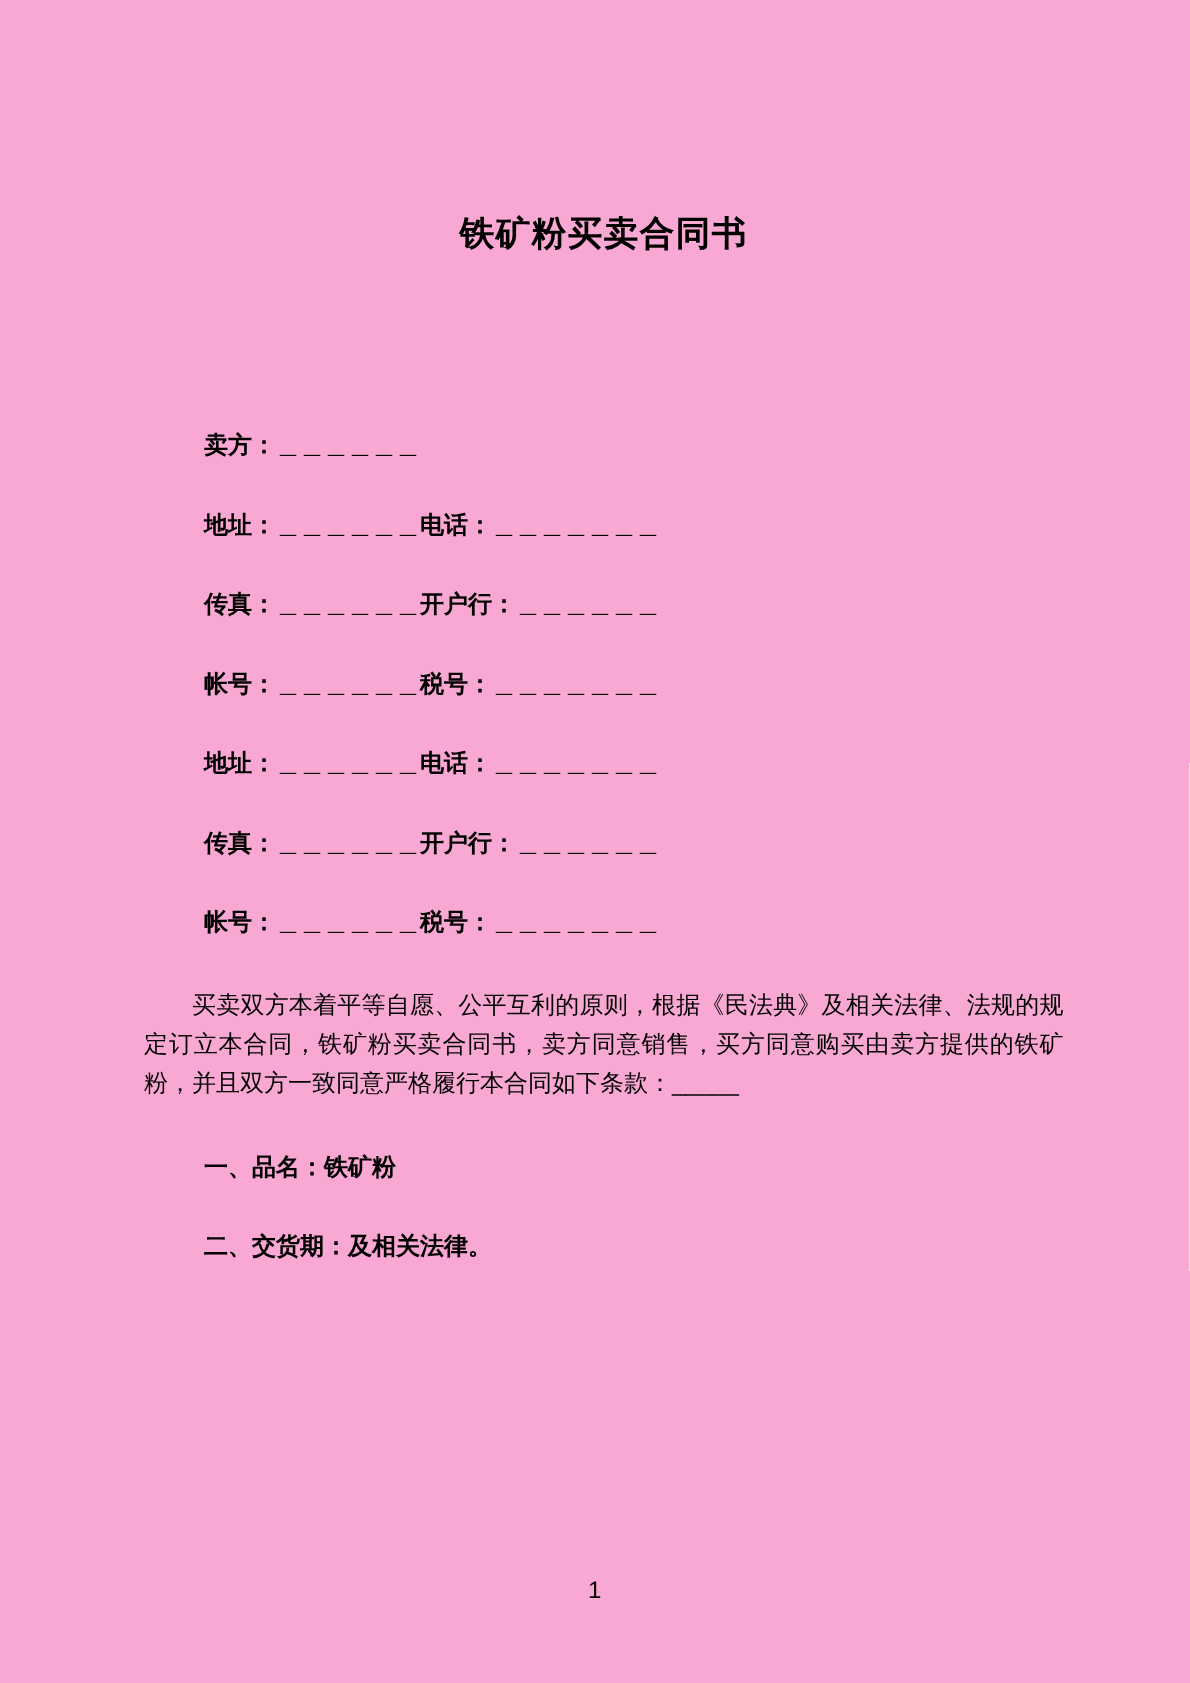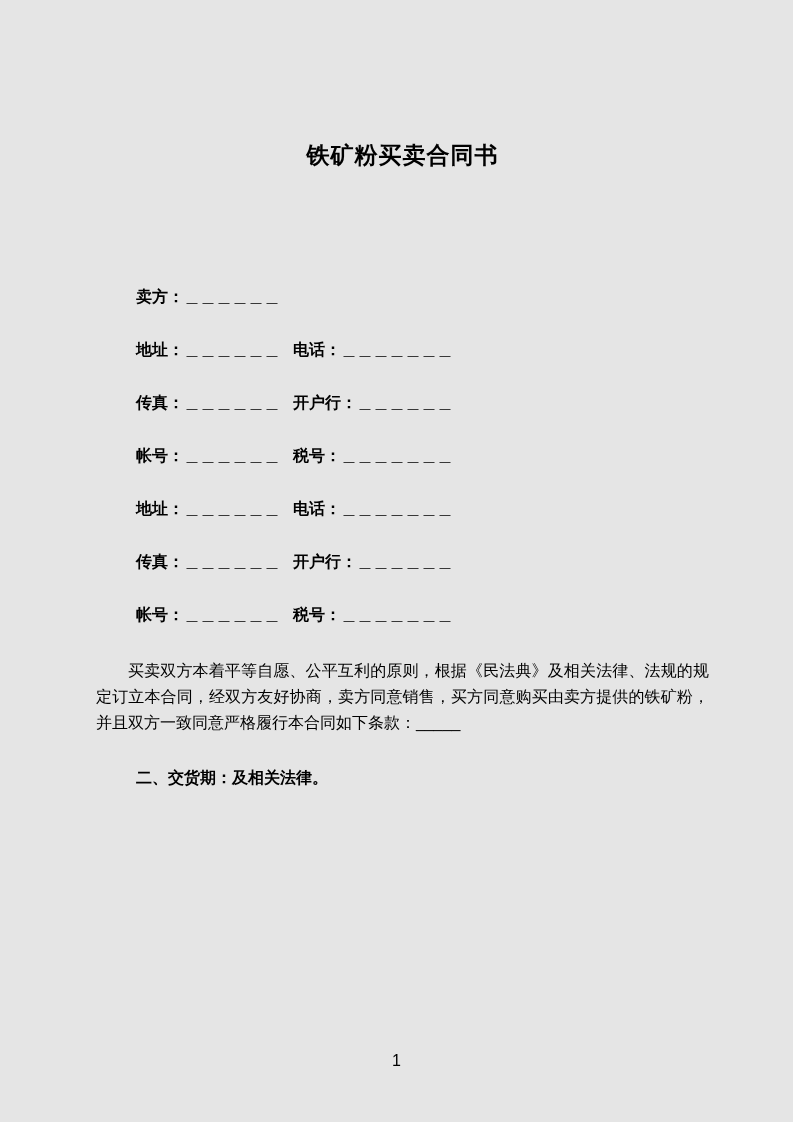--- a/index.html
+++ b/index.html
@@ -4,21 +4,21 @@
 <style>
   html, body {
     margin: 0;
     padding: 0;
     background: #ffffff;
   }
   .page {
     position: relative;
     width: 793px;
     height: 1122px;
-    background: #e5e5e5;
+    background: #f9a8d4;
     color: #000000;
     font-family: "Liberation Sans", sans-serif;
     overflow: hidden;
     box-sizing: border-box;
   }
   .content {
     padding: 140px 84px 0 96px;
     box-sizing: border-box;
   }
   .doc-title {
@@ -36,21 +36,20 @@
     font-size: 16px;
     font-weight: bold;
     height: 21px;
     margin-bottom: 32px;
     white-space: nowrap;
   }
   .form-row .label {
     font-weight: bold;
   }
   .form-row .label.second {
-    margin-left: 13px;
   }
   .form-row .blank {
     font-weight: normal;
     letter-spacing: 0;
   }
   .intro-para {
     margin: 22px 0 0 0;
     font-size: 16px;
     font-weight: normal;
     line-height: 26px;
@@ -110,20 +109,21 @@
       <div class="form-row">
         <span class="label">传真：</span><span class="blank">＿＿＿＿＿＿</span><span class="label second">开户行：</span><span class="blank">＿＿＿＿＿＿</span>
       </div>
 
       <div class="form-row">
         <span class="label">帐号：</span><span class="blank">＿＿＿＿＿＿</span><span class="label second">税号：</span><span class="blank">＿＿＿＿＿＿＿</span>
       </div>
 
     </div>
 
-    <p class="intro-para">买卖双方本着平等自愿、公平互利的原则，根据《民法典》及相关法律、法规的规定订立本合同，经双方友好协商，卖方同意销售，买方同意购买由卖方提供的铁矿粉，并且双方一致同意严格履行本合同如下条款：_____</p>
+    <p class="intro-para">买卖双方本着平等自愿、公平互利的原则，根据《民法典》及相关法律、法规的规定订立本合同，铁矿粉买卖合同书，卖方同意销售，买方同意购买由卖方提供的铁矿粉，并且双方一致同意严格履行本合同如下条款：_____</p>
 
+    <p class="item-line">一、品名：铁矿粉</p>
     <p class="item-line">二、交货期：及相关法律。</p>
 
   </div>
 
   <div class="page-number">1</div>
 </div>
 
 </body></html>

